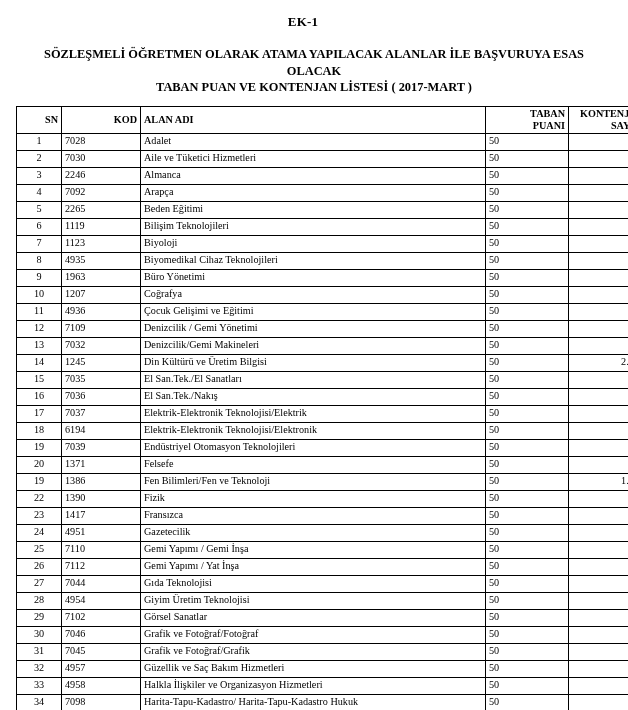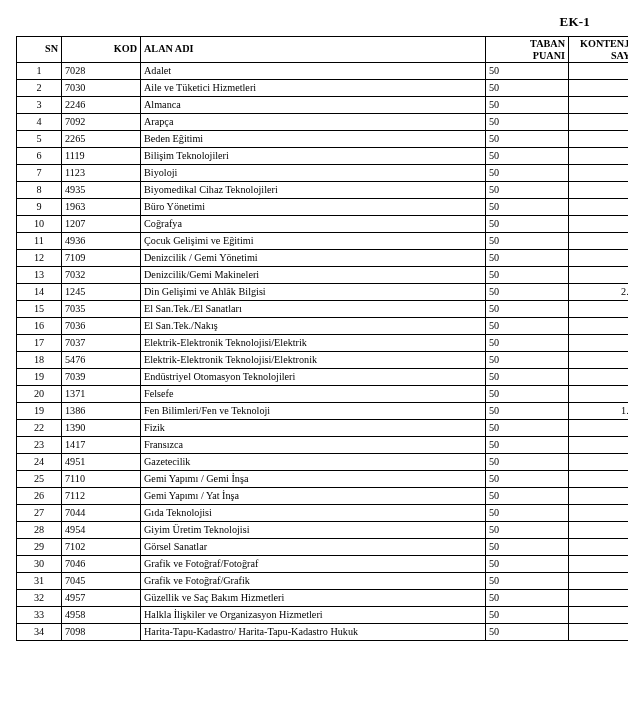--- a/index.html
+++ b/index.html
@@ -16,21 +16,21 @@
     overflow: hidden;
   }
   .page {
     width: 628px;
     height: 710px;
     box-sizing: border-box;
     padding: 14px 16px 0 16px;
     position: relative;
   }
   .ek-line {
-    text-align: right;
+    text-align: center;
     font-weight: bold;
     font-size: 13px;
     letter-spacing: 0.2px;
     padding-right: 22px;
     padding-bottom: 6px;
   }
   .title-block {
     text-align: center;
     font-weight: bold;
     font-size: 12.4px;
@@ -80,20 +80,24 @@
     line-height: 1.15;
   }
 </style>
 </head>
 <body>
 
 <div class="page">
 
   <div class="ek-line">EK-1</div>
 
+  <div class="title-block">
+    <div>SÖZLEŞMELİ ÖĞRETMEN OLARAK ATAMA YAPILACAK ALANLAR İLE BAŞVURUYA ESAS OLACAK</div>
+    <div class="title-line2">TABAN PUAN VE KONTENJAN LİSTESİ  ( 2017-MART  )</div>
+  </div>
 
   <table class="main">
     <thead>
       <tr>
         <th class="col-sn">SN</th>
         <th class="col-kod">KOD</th>
         <th class="col-alan">ALAN ADI</th>
         <th class="col-taban">
           <span class="hdr-two-line">TABAN</span>
           <span class="hdr-two-line">PUANI</span>
@@ -192,21 +196,21 @@
         <tr>
           <td class="c-sn">13</td>
           <td class="c-kod">7032</td>
           <td class="c-alan">Denizcilik/Gemi Makineleri</td>
           <td class="c-taban">50</td>
           <td class="c-kont">1</td>
         </tr>
         <tr>
           <td class="c-sn">14</td>
           <td class="c-kod">1245</td>
-          <td class="c-alan">Din Gelişimi ve Ahlâk Bilgisi</td>
+          <td class="c-alan">Din Kültürü ve Üretim Bilgisi</td>
           <td class="c-taban">50</td>
           <td class="c-kont">2.143</td>
         </tr>
         <tr>
           <td class="c-sn">15</td>
           <td class="c-kod">7035</td>
           <td class="c-alan">El San.Tek./El Sanatları</td>
           <td class="c-taban">50</td>
           <td class="c-kont">22</td>
         </tr>
@@ -219,21 +223,21 @@
         </tr>
         <tr>
           <td class="c-sn">17</td>
           <td class="c-kod">7037</td>
           <td class="c-alan">Elektrik-Elektronik Teknolojisi/Elektrik</td>
           <td class="c-taban">50</td>
           <td class="c-kont">35</td>
         </tr>
         <tr>
           <td class="c-sn">18</td>
-          <td class="c-kod">5476</td>
+          <td class="c-kod">6194</td>
           <td class="c-alan">Elektrik-Elektronik Teknolojisi/Elektronik</td>
           <td class="c-taban">50</td>
           <td class="c-kont">20</td>
         </tr>
         <tr>
           <td class="c-sn">19</td>
           <td class="c-kod">7039</td>
           <td class="c-alan">Endüstriyel Otomasyon Teknolojileri</td>
           <td class="c-taban">50</td>
           <td class="c-kont">8</td>

